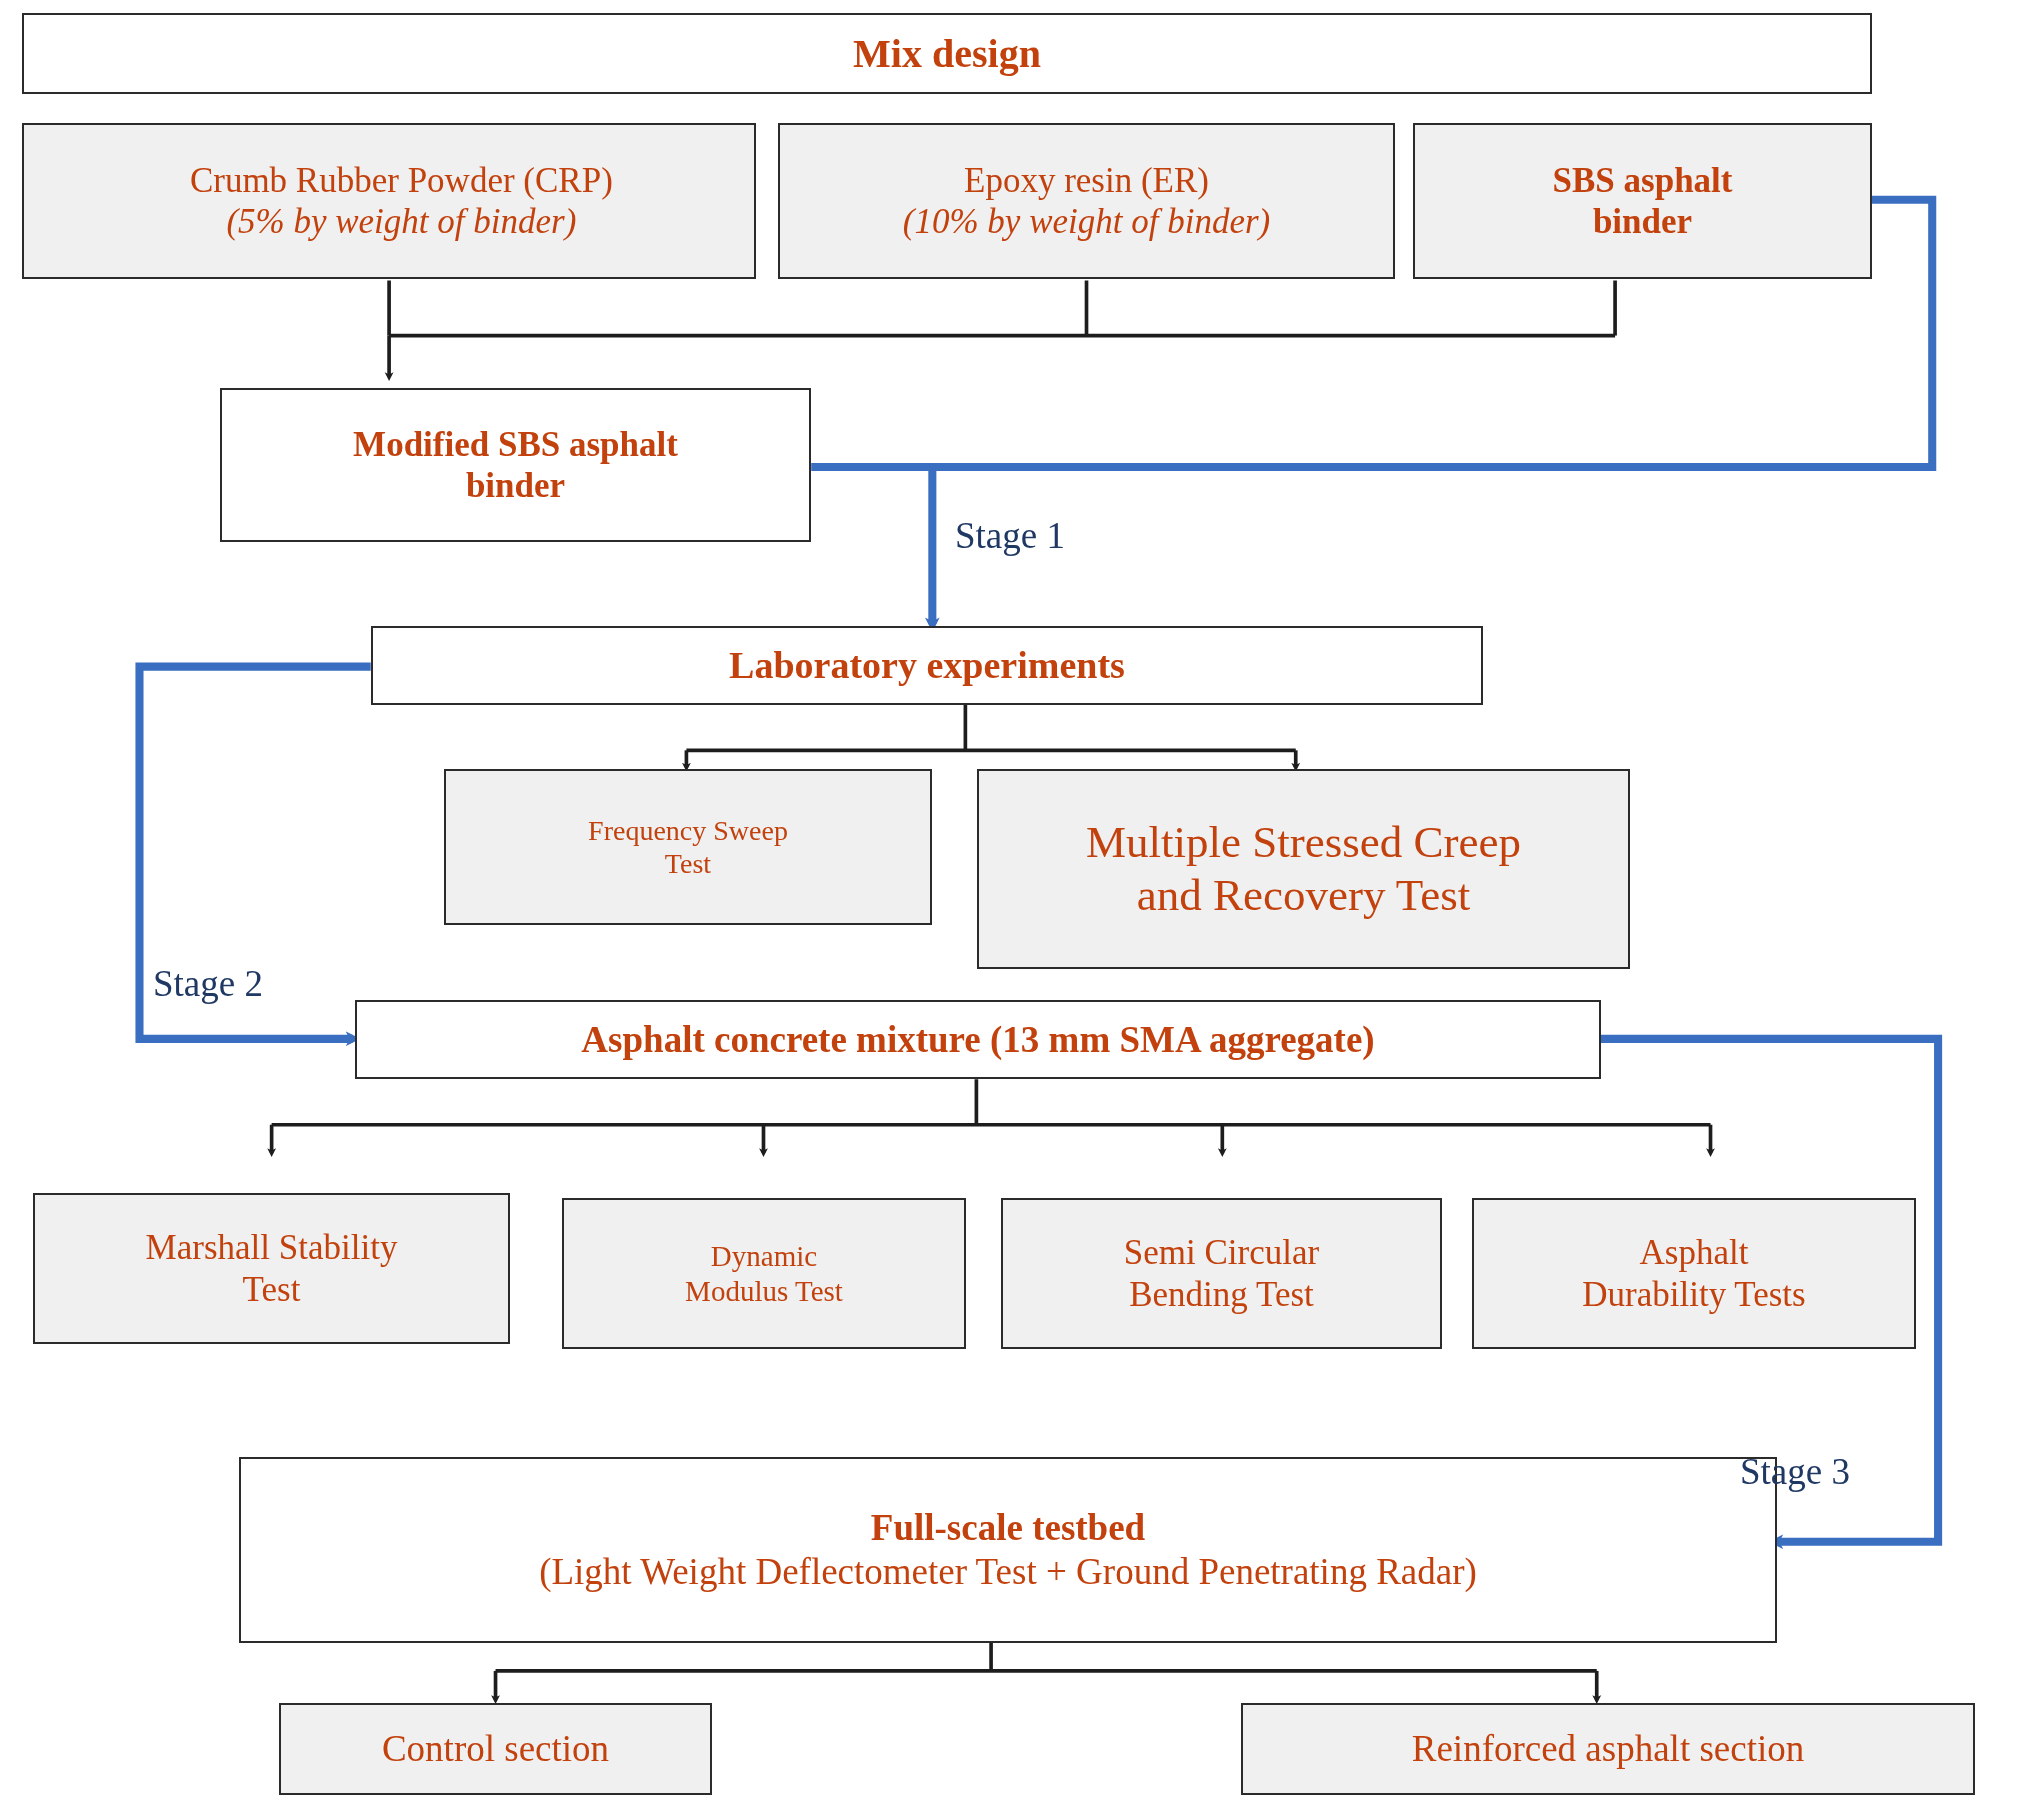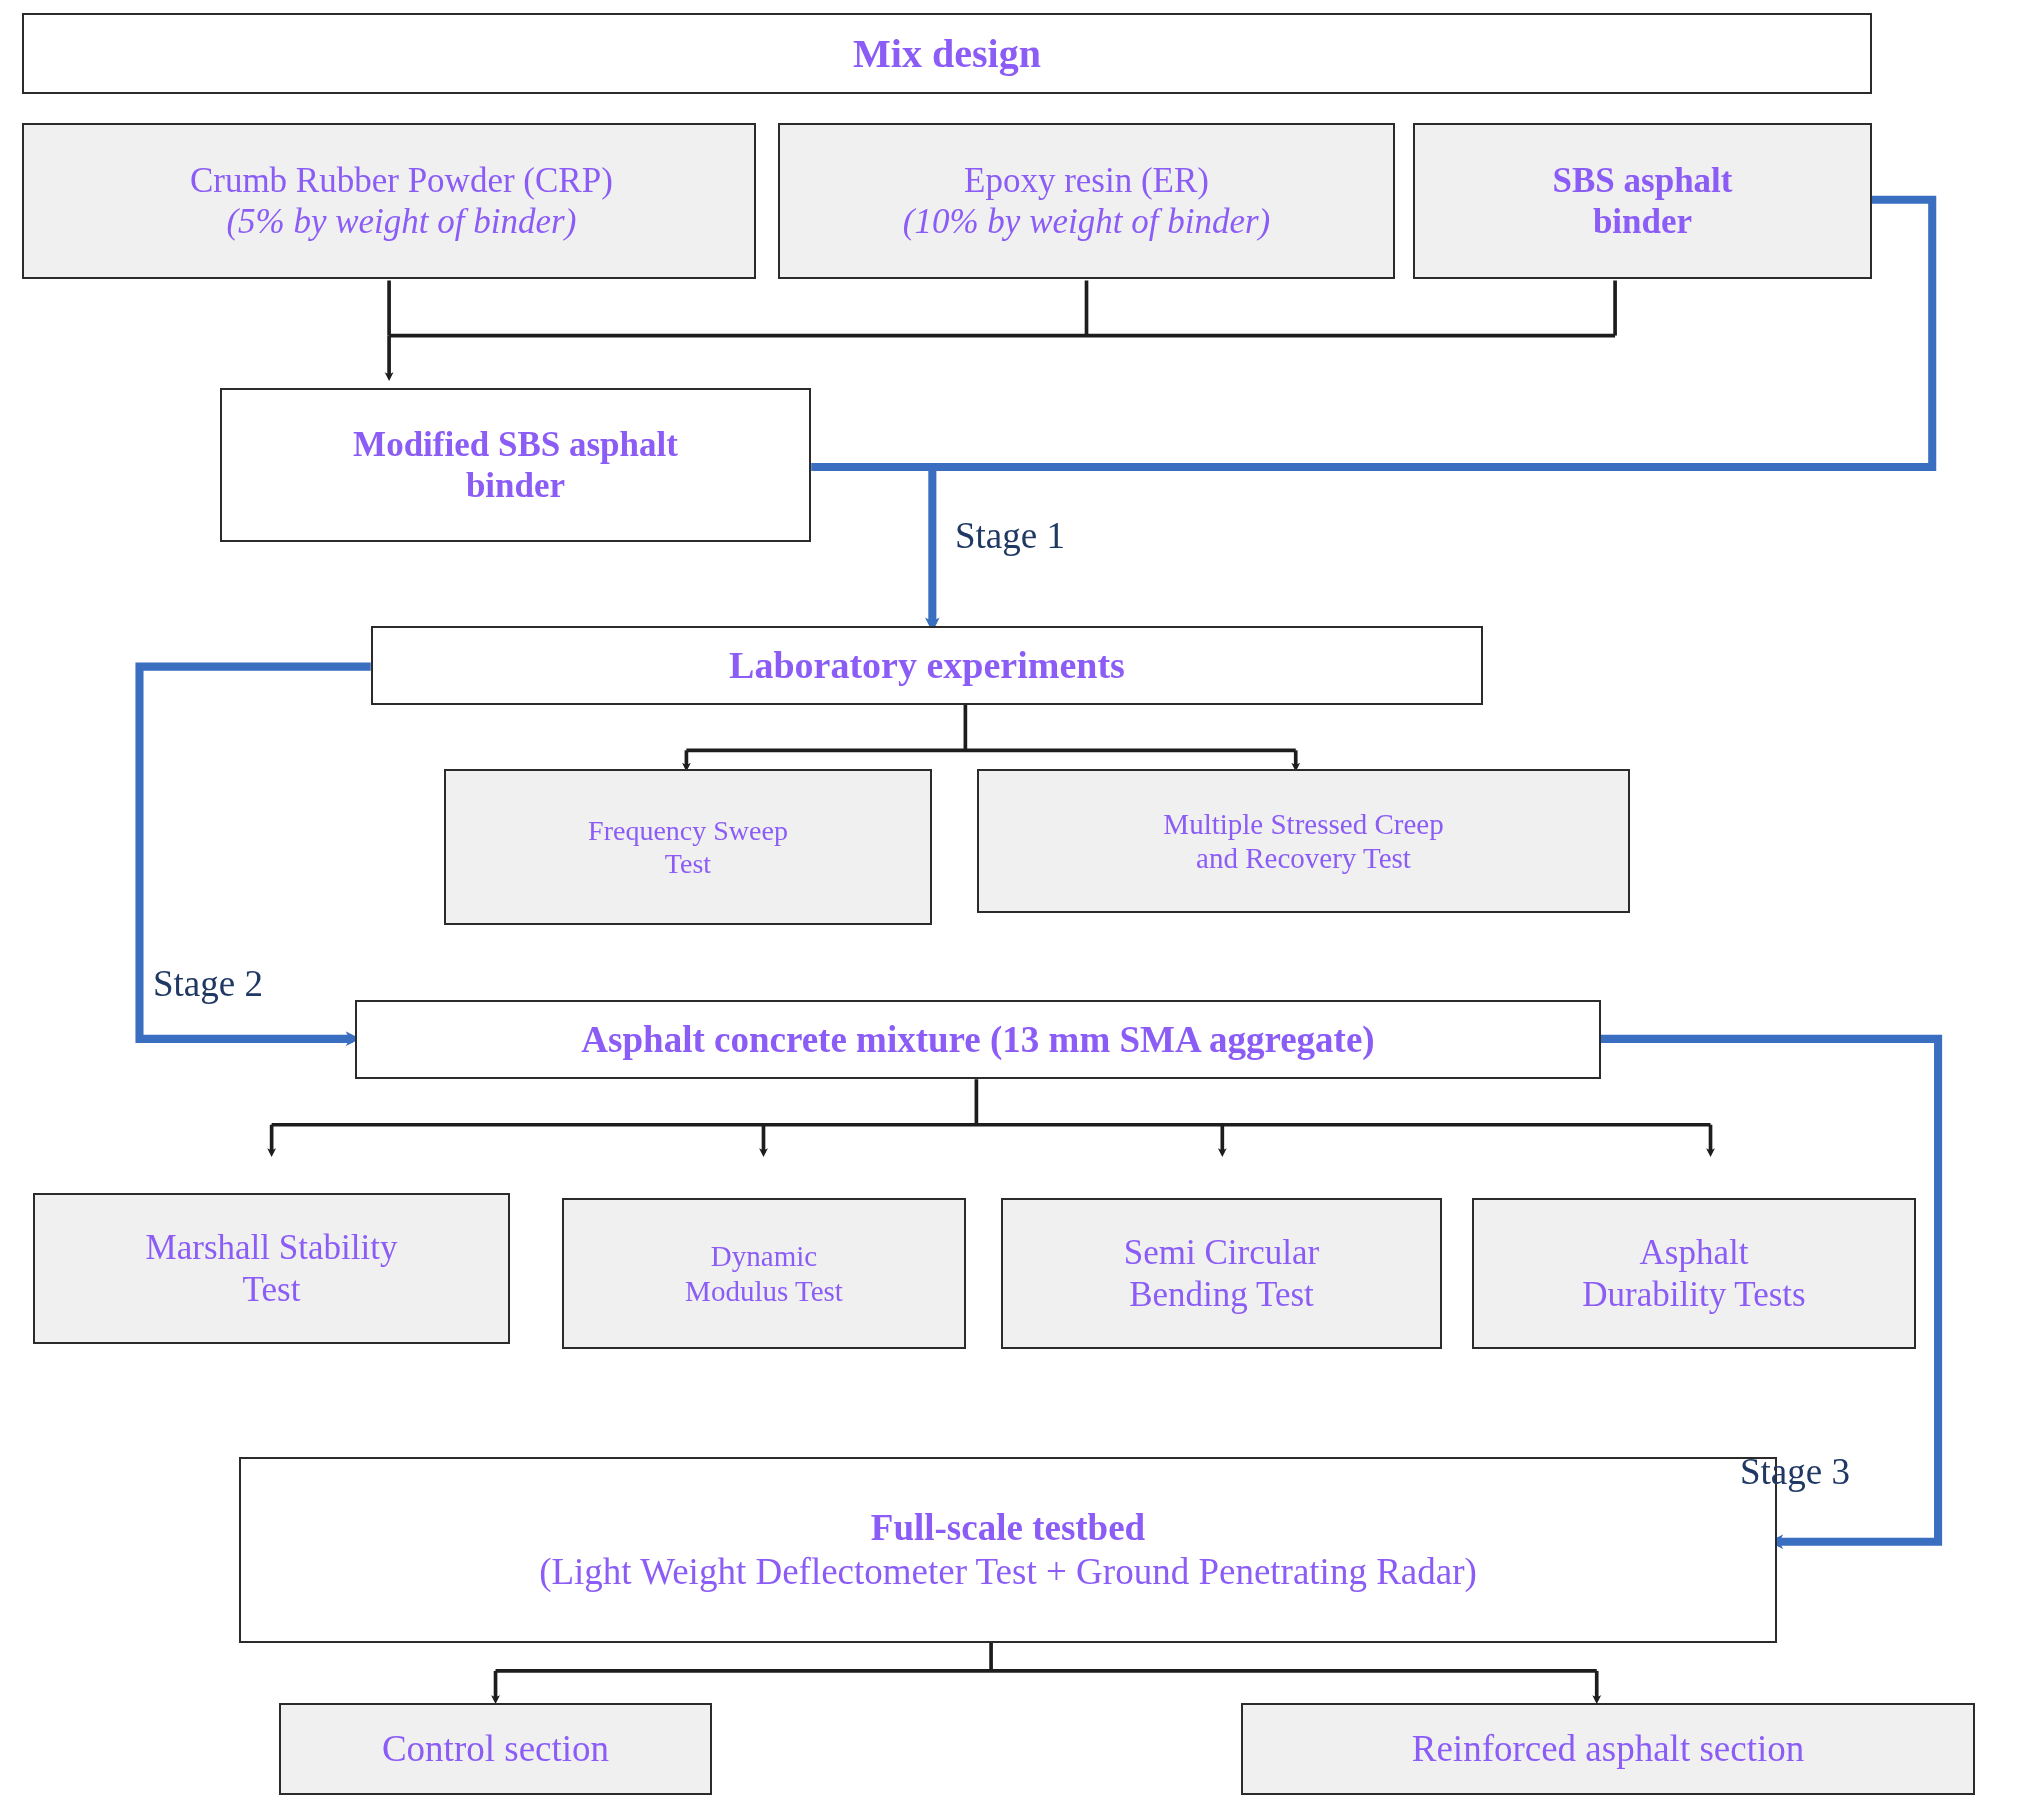--- a/index.html
+++ b/index.html
@@ -18,21 +18,21 @@
   }
   .node {
     position: absolute;
     box-sizing: border-box;
     border: 2.2px solid #2b2b2b;
     display: flex;
     align-items: center;
     justify-content: center;
     text-align: center;
     line-height: 1.18;
-    color: #8b5cf6;
+    color: #c2410c;
     padding: 2.9px 7.3px;
   }
   .node.white  { background: #ffffff; }
   .node.gray   { background: #f0f0f0; }
   .node .txt { display: block; width: 100%; }
   .node .ln { display: block; }
   .b   { font-weight: bold; }
   .it  { font-style: italic; }
 
   .stage-label {
@@ -138,21 +138,21 @@
     <span class="txt b">Laboratory experiments</span>
   </div>
 
   <div class="node gray" style="left:444px; top:769px; width:488px; height:156px; font-size:28px;">
     <span class="txt">
       <span class="ln">Frequency Sweep</span>
       <span class="ln">Test</span>
     </span>
   </div>
 
-  <div class="node gray" style="left:977px; top:769px; width:653px; height:144px; font-size:29px;">
+  <div class="node gray" style="left:977px; top:769px; width:653px; height:200px; font-size:45px;">
     <span class="txt">
       <span class="ln">Multiple Stressed Creep</span>
       <span class="ln">and Recovery Test</span>
     </span>
   </div>
 
   <div class="node white" style="left:355px; top:1000px; width:1246px; height:79px; font-size:37px;">
     <span class="txt b">Asphalt concrete mixture (13 mm SMA aggregate)</span>
   </div>
 

